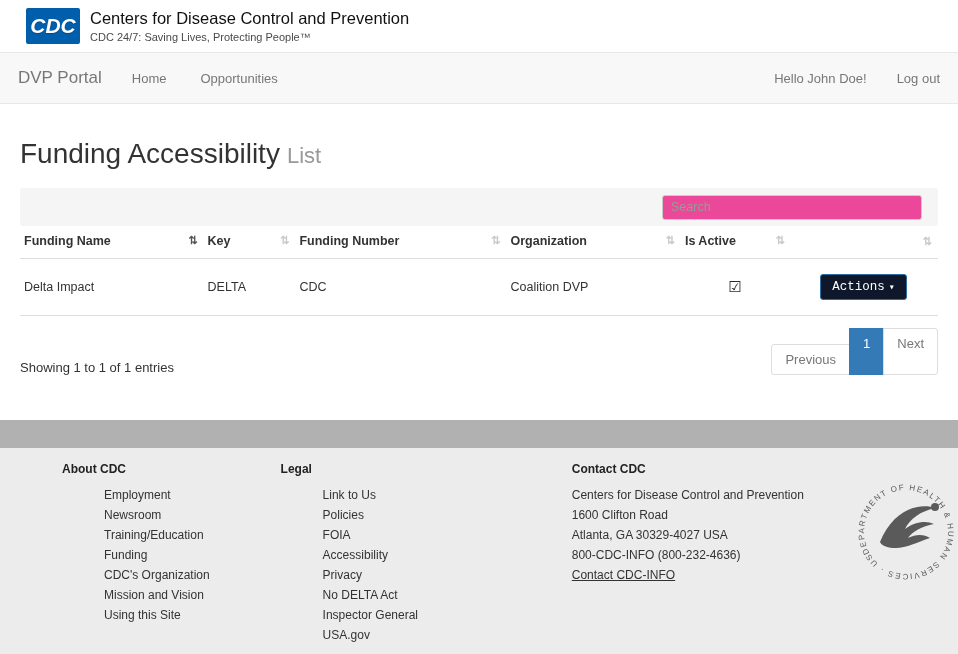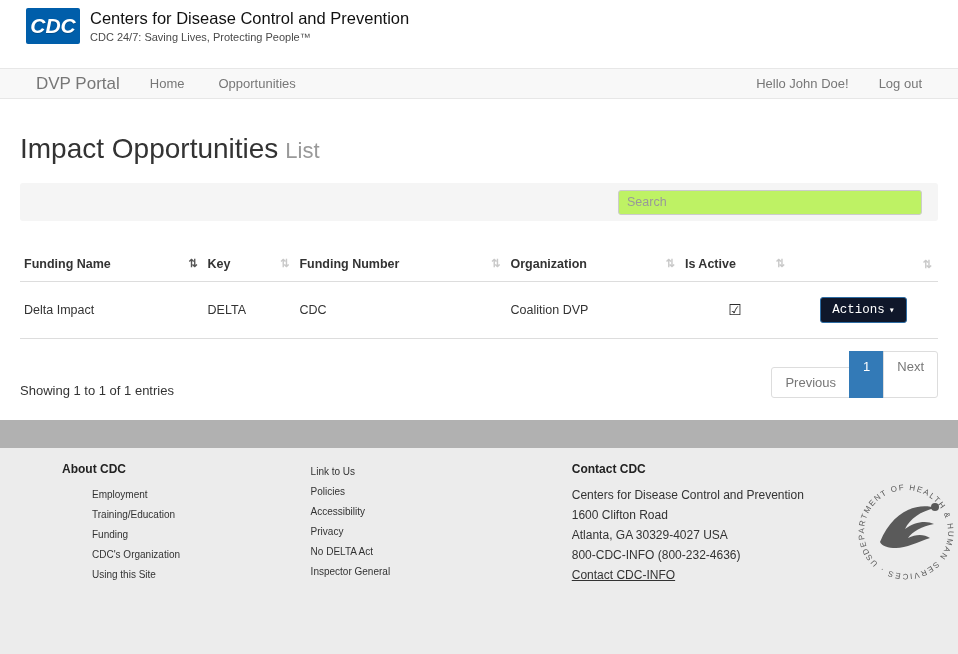--- a/index.html
+++ b/index.html
@@ -20,49 +20,49 @@
     font-weight: bold; font-style: italic; font-size: 21px;
     border-radius: 2px; cursor: pointer; flex: none;
     text-shadow: 0 1px 0 rgba(0,0,0,.2);
   }
   .masthead-text { margin-left: 10px; }
   .masthead-title { font-size: 16.5px; color: #111; }
   .masthead-tagline { font-size: 11px; color: #4a4a4a; margin-top: 3px; }
 
   
   .navbar {
-    margin-top: 18px; height: 31px; background: #f8f8f8;
+    margin-top: 2px; height: 52px; background: #f8f8f8;
     border-top: 1px solid #e7e7e7; border-bottom: 1px solid #e7e7e7;
     display: flex; align-items: center; justify-content: space-between;
-    padding: 0 36px;
+    padding: 0 18px;
   }
   .nav-left { display: flex; align-items: center; }
   .nav-brand { font-size: 17px; color: #777; margin-right: 30px; cursor: pointer; }
   .nav-link { font-size: 13px; color: #777; margin-right: 34px; cursor: pointer; text-decoration: none; }
   .nav-right { display: flex; align-items: center; }
   .nav-greeting { font-size: 13px; color: #777; margin-right: 30px; }
   .nav-logout { font-size: 13px; color: #777; cursor: pointer; }
 
   
   .main { padding: 0 20px; }
   .page-title { margin-top: 34px; font-size: 28px; font-weight: normal; color: #333; }
   .page-title small { font-size: 22px; color: #999; margin-left: 7px; font-weight: normal; }
 
   .panel-bar {
     margin-top: 18px; height: 38px; background: #f5f5f5; border-radius: 3px;
     display: flex; align-items: center; justify-content: flex-end; padding-right: 16px;
   }
   .search-input {
-    width: 304px; height: 25px; border: 1px solid #ccc; border-radius: 3px;
+    width: 260px; height: 25px; border: 1px solid #ccc; border-radius: 3px;
     padding: 0 8px; font-size: 12.5px; font-family: "Liberation Sans", sans-serif;
-    color: #333; background: #bef264; outline: none;
+    color: #333; background: #ec4899; outline: none;
   }
   .search-input::placeholder { color: #999; }
 
-  table.data-table { width: 100%; border-collapse: collapse; margin-top: 28px; }
+  table.data-table { width: 100%; border-collapse: collapse; }
   .data-table th {
     text-align: left; font-size: 12.5px; font-weight: bold; color: #333;
     padding: 8px 6px 10px 4px; border-bottom: 1px solid #ddd; cursor: pointer;
     white-space: nowrap;
   }
   .sort-icon { float: right; font-size: 11px; color: #c9c9c9; margin-left: 6px; }
   .sort-icon.sorted { color: #555; }
   .data-table td {
     font-size: 12.5px; color: #333; padding: 15px 6px 15px 4px;
     border-bottom: 1px solid #ddd; vertical-align: middle;
@@ -92,22 +92,22 @@
 
   
   .footer { position: absolute; left: 0; right: 0; top: 420px; bottom: 0; }
   .footer-band { height: 28px; background: #b1b1b1; }
   .footer-body { background: #ececec; height: 100%; display: flex; padding: 14px 0 0 62px; }
   .footer-col-about { width: 220px; }
   .footer-col-legal { width: 293px; }
   .footer-col-contact { width: 282px; }
   .footer-heading { font-size: 12px; font-weight: bold; color: #222; margin-bottom: 9px; }
   .footer-link {
-    display: block; font-size: 10px; color: #333; line-height: 20px;
-    margin-left: 30px; cursor: pointer; text-decoration: none;
+    display: block; font-size: 12px; color: #333; line-height: 20px;
+    margin-left: 42px; cursor: pointer; text-decoration: none;
   }
   .footer-line { font-size: 12px; color: #333; line-height: 20px; }
   .footer-contact-link {
     display: inline-block; font-size: 12px; color: #333; line-height: 20px;
     text-decoration: underline; cursor: pointer;
   }
   .footer-seal { margin-left: 2px; padding-top: 18px; }
 </style>
 </head>
 <body>
@@ -129,21 +129,21 @@
     <a class="nav-link">Opportunities</a>
   </div>
   <div class="nav-right">
     <span class="nav-greeting">Hello John Doe!</span>
     <a class="nav-logout">Log out</a>
   </div>
 </div>
 
 <div class="main">
   <h1 class="page-title">
-    <span>Impact Opportunities</span><small>List</small>
+    <span>Funding Accessibility</span><small>List</small>
   </h1>
 
   <div class="panel-bar">
     <input class="search-input" type="text" placeholder="Search" style="">
   </div>
 
   <table class="data-table">
     <thead>
       <tr>
         <th class="col-name">
@@ -200,33 +200,38 @@
   </div>
 </div>
 
 <div class="footer">
   <div class="footer-band"></div>
   <div class="footer-body">
 
     <div class="footer-col-about">
       <div class="footer-heading">About CDC</div>
       <a class="footer-link">Employment</a>
+      <a class="footer-link">Newsroom</a>
       <a class="footer-link">Training/Education</a>
       <a class="footer-link">Funding</a>
       <a class="footer-link">CDC's Organization</a>
+      <a class="footer-link">Mission and Vision</a>
       <a class="footer-link">Using this Site</a>
     </div>
 
     <div class="footer-col-legal">
+      <div class="footer-heading">Legal</div>
       <a class="footer-link">Link to Us</a>
       <a class="footer-link">Policies</a>
+      <a class="footer-link">FOIA</a>
       <a class="footer-link">Accessibility</a>
       <a class="footer-link">Privacy</a>
       <a class="footer-link">No DELTA Act</a>
       <a class="footer-link">Inspector General</a>
+      <a class="footer-link">USA.gov</a>
     </div>
 
     <div class="footer-col-contact">
       <div class="footer-heading">Contact CDC</div>
       <div class="footer-line">Centers for Disease Control and Prevention</div>
       <div class="footer-line">1600 Clifton Road</div>
       <div class="footer-line">Atlanta, GA 30329-4027 USA</div>
       <div class="footer-line">800-CDC-INFO (800-232-4636)</div>
       <a class="footer-contact-link">Contact CDC-INFO</a>
     </div>

